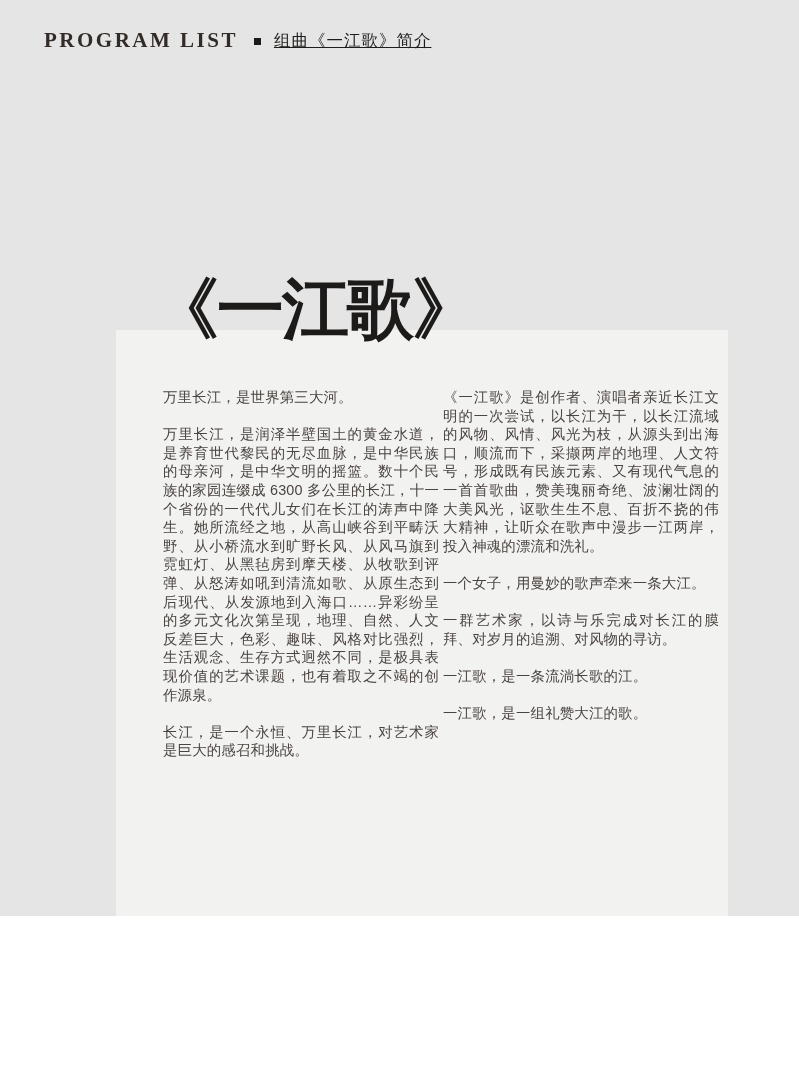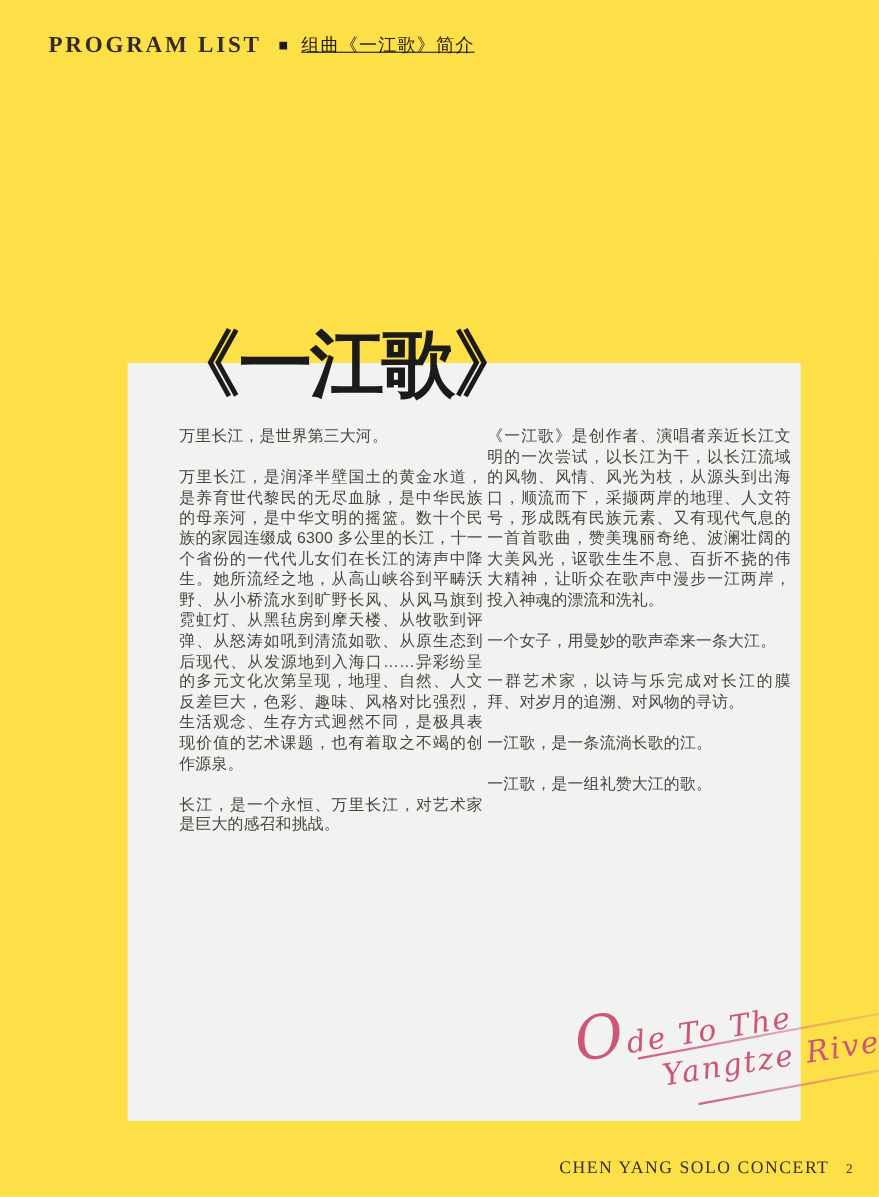--- a/index.html
+++ b/index.html
@@ -4,22 +4,22 @@
 <style>
   html, body { margin: 0; padding: 0; }
   body {
     width: 799px; height: 1088px;
     background: #ffffff;
     font-family: "Liberation Sans", "DejaVu Sans", sans-serif;
     -webkit-font-smoothing: antialiased;
   }
   .page {
     position: relative;
-    width: 799px; height: 1088px;
-    background: #fde047;
+    width: 799px; height: 916px;
+    background: #e5e5e5;
     overflow: hidden;
   }
 
   
   .header {
     position: absolute; left: 44px; top: 28px;
     display: flex; align-items: center;
     white-space: nowrap;
   }
   .eyebrow {
@@ -51,21 +51,20 @@
 
   
   .big-title {
     position: absolute;
     left: 152px; top: 272px;
     font-size: 67px;
     font-weight: 800;
     letter-spacing: -2px;
     color: #1d1b1a;
     line-height: 1.1;
-    margin-top: 23px;
   }
 
   
   .column {
     position: absolute; top: 388px;
     width: 276px;
   }
   .col-left  { left: 163px; }
   .col-right { left: 443px; }
   .column p {

